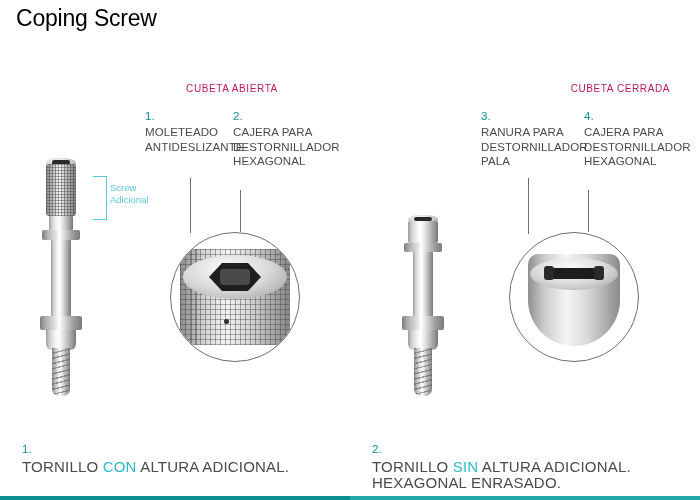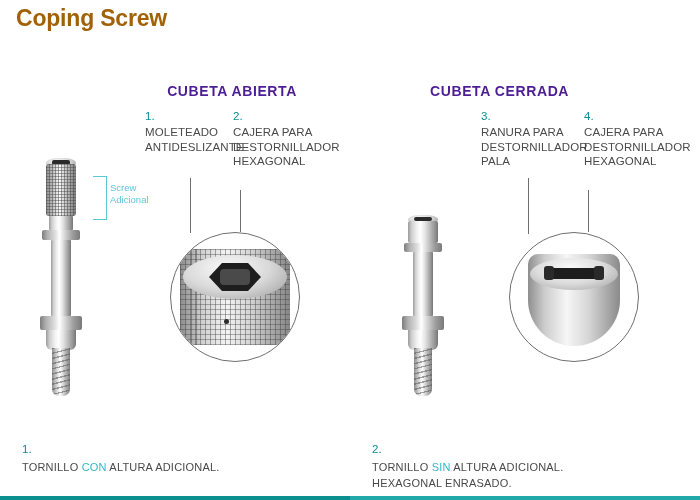--- a/index.html
+++ b/index.html
@@ -13,35 +13,35 @@
     font-family: "Liberation Sans", sans-serif;
     color: #3b3b3b;
     overflow: hidden;
     position: relative;
   }
   .page-title {
     position: absolute;
     left: 16px;
     top: 5px;
     font-size: 23px;
-    font-weight: bold;
-    color: #a16207;
+    font-weight: normal;
+    color: #000000;
     letter-spacing: -0.2px;
   }
 
   
   .col-heading {
     position: absolute;
-    font-size: 14px;
-    font-weight: bold;
-    color: #4c1d95;
+    font-size: 10px;
+    font-weight: normal;
+    color: #be185d;
     letter-spacing: 0.6px;
   }
   #heading-open  { left: 112px; top: 83px; width: 240px; text-align: center; }
-  #heading-closed{ left: 430px; top: 83px; width: 240px; text-align: left; }
+  #heading-closed{ left: 430px; top: 83px; width: 240px; text-align: right; }
 
   
   .callout { position: absolute; }
   .callout .num {
     font-size: 11.5px;
     color: #0c8f8f;
     margin-bottom: 2px;
     line-height: 13px;
   }
   .callout .txt {
@@ -241,21 +241,21 @@
   }
 
   
   .bottom-caption { position: absolute; }
   .bottom-caption .bnum {
     font-size: 11.5px;
     color: #0c8f8f;
     margin-bottom: 4px;
   }
   .bottom-caption .btxt {
-    font-size: 11px;
+    font-size: 15px;
     color: #4a4a4a;
     line-height: 16px;
     letter-spacing: 0.2px;
   }
   .hl { color: #2fb8c8; }
   #caption-left  { left: 22px;  top: 443px; width: 300px; }
   #caption-right { left: 372px; top: 443px; width: 310px; }
 
   .bottom-rule {
     position: absolute;

